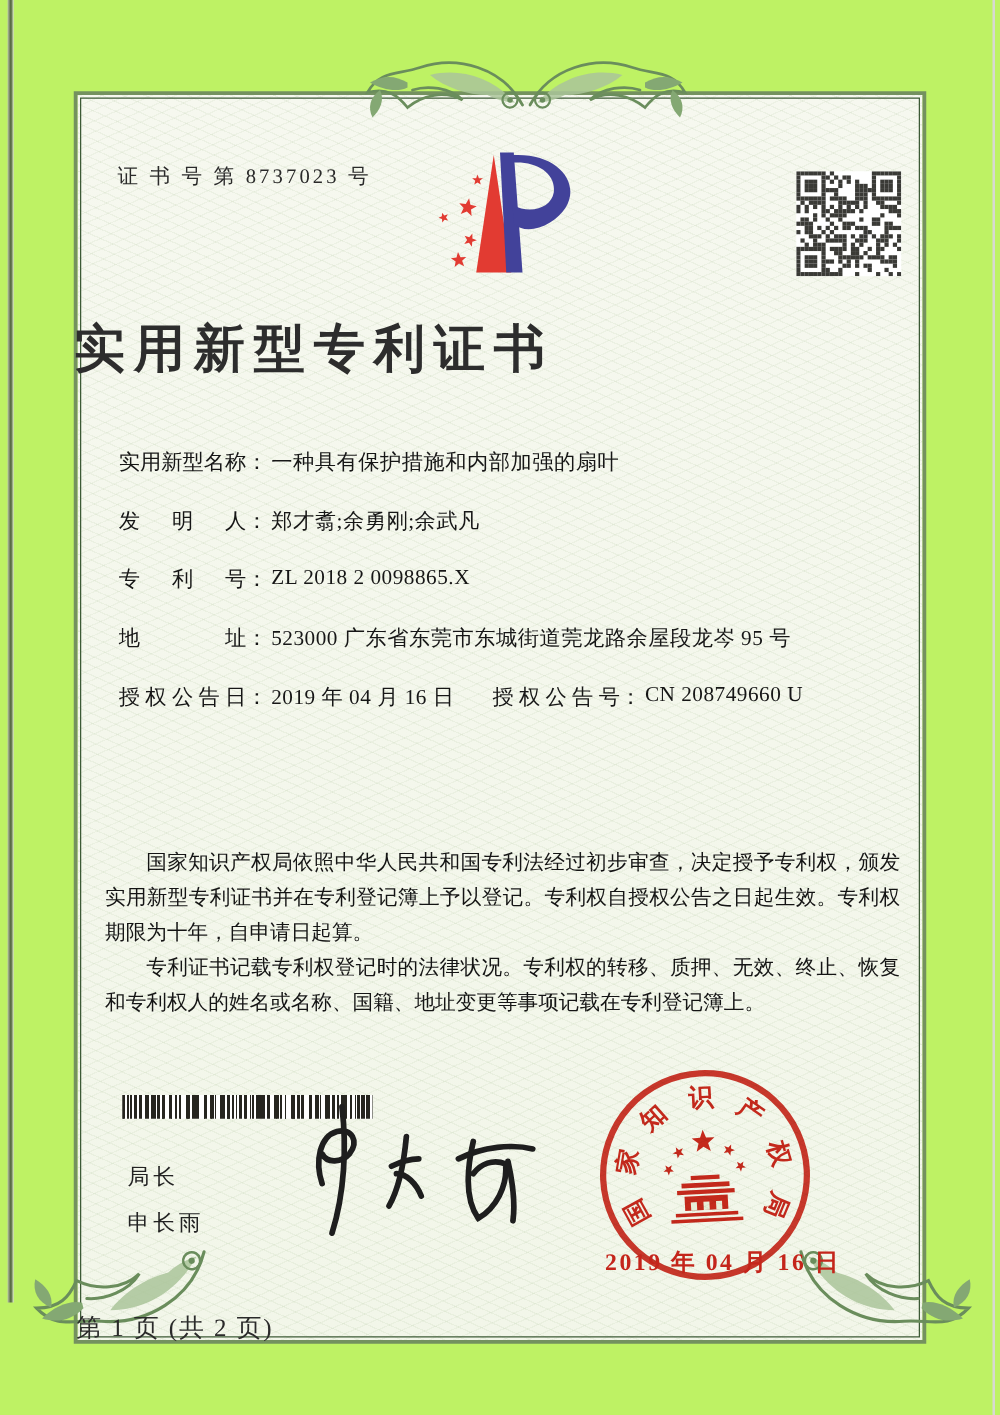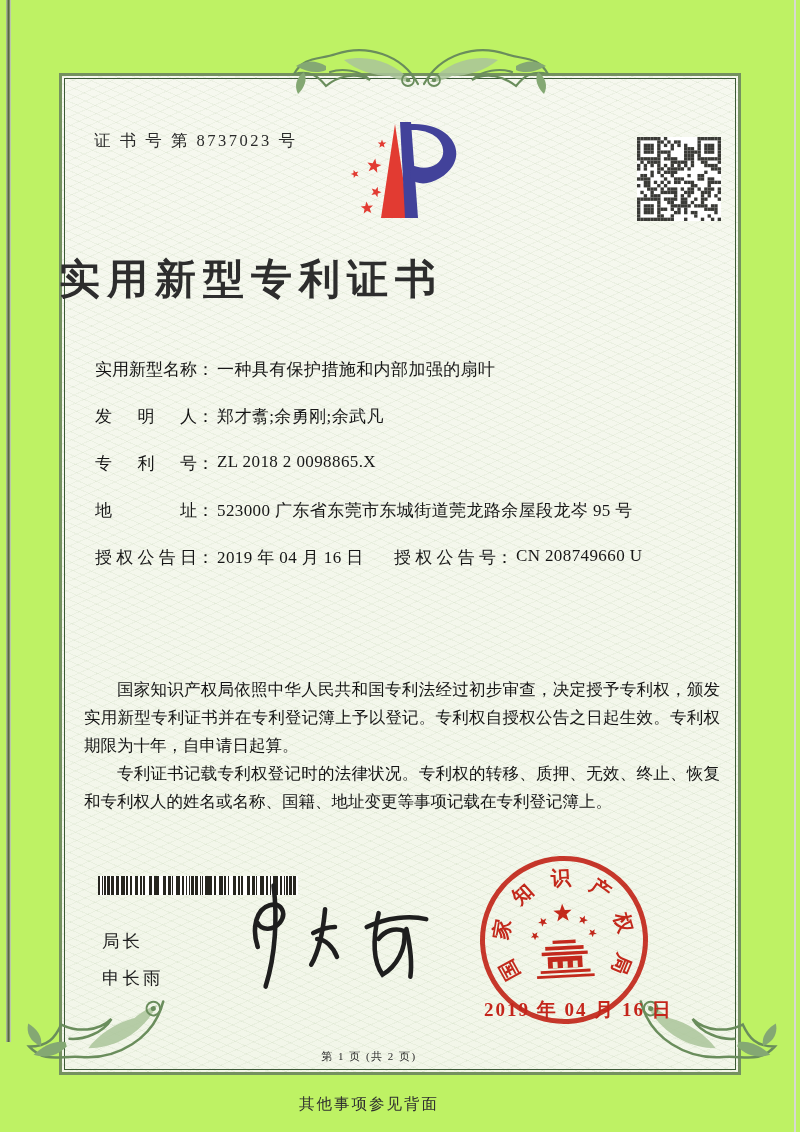--- a/index.html
+++ b/index.html
@@ -53,21 +53,21 @@
   .director div{margin-bottom:13px;}
   .signature{position:absolute;left:222px;top:868px;width:228px;height:132px;}
 
   .seal{position:absolute;left:480px;top:856px;width:168px;height:168px;
     mix-blend-mode:multiply;transform:rotate(-3deg);}
   .seal-ring{position:absolute;inset:0;border:5.5px solid rgba(207,42,30,.93);border-radius:50%;box-sizing:border-box;}
   .seal-char{position:absolute;font-size:20px;font-weight:700;color:#cf2a1e;transform-origin:center;}
   .emblem{position:absolute;left:36px;top:40px;width:96px;height:96px;}
   .seal-date{position:absolute;left:484px;top:997px;font-size:19px;font-weight:700;color:#c4251b;letter-spacing:2px;}
 
-  .page-number{position:absolute;left:61px;top:1049px;width:616px;text-align:center;font-size:11px;letter-spacing:1.5px;color:#2a2a2a;}
+  .page-number{position:absolute;left:61px;top:1049px;width:616px;font-size:20px;letter-spacing:1.5px;color:#2a2a2a;}
   .back-note{position:absolute;left:61px;top:1094px;width:616px;text-align:center;font-size:15.5px;letter-spacing:2px;color:#2f2f2f;}
 </style>
 </head>
 <body>
 
 <div class="page">
 
   <div class="edge-left"></div>
   <div class="edge-right"></div>
 
@@ -513,15 +513,14 @@
       <g fill="#f4f6ec">
         <rect x="37" y="68" width="5" height="7"></rect>
         <rect x="47.5" y="68" width="5" height="7"></rect>
         <rect x="58" y="68" width="5" height="7"></rect>
       </g>
     </svg>
   </div>
   <div class="seal-date">2019 年 04 月 16 日</div>
 
   <div class="page-number">第 1 页 (共 2 页)</div>
-  <div class="back-note">其他事项参见背面</div>
 
 </div>
 
 </body></html>

